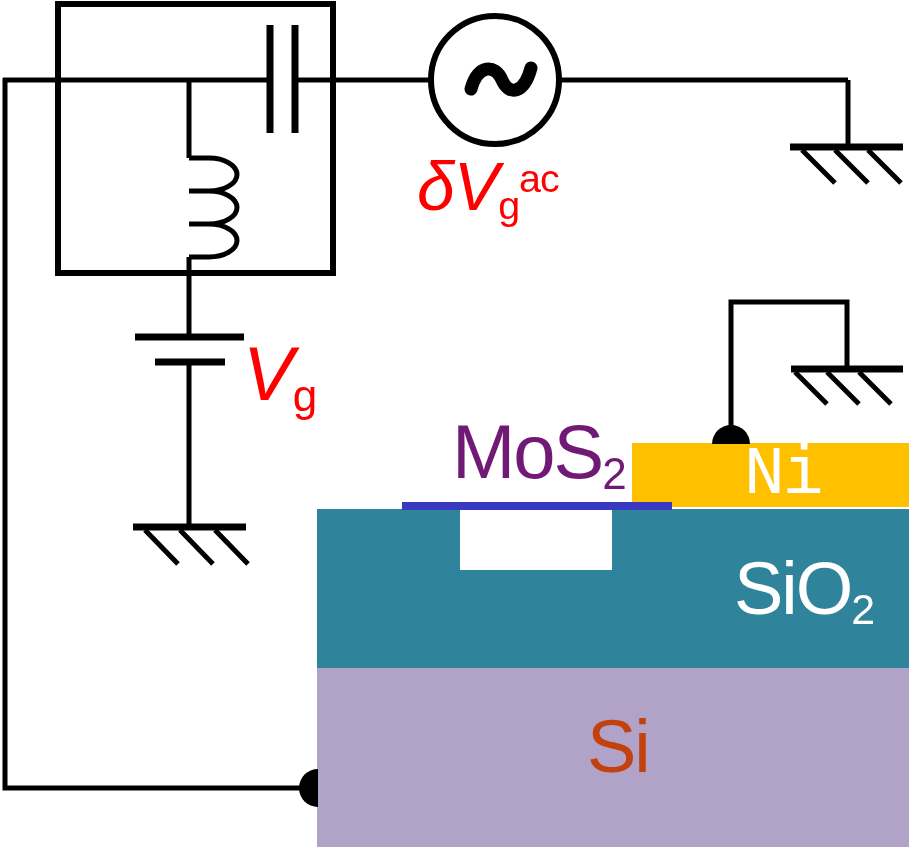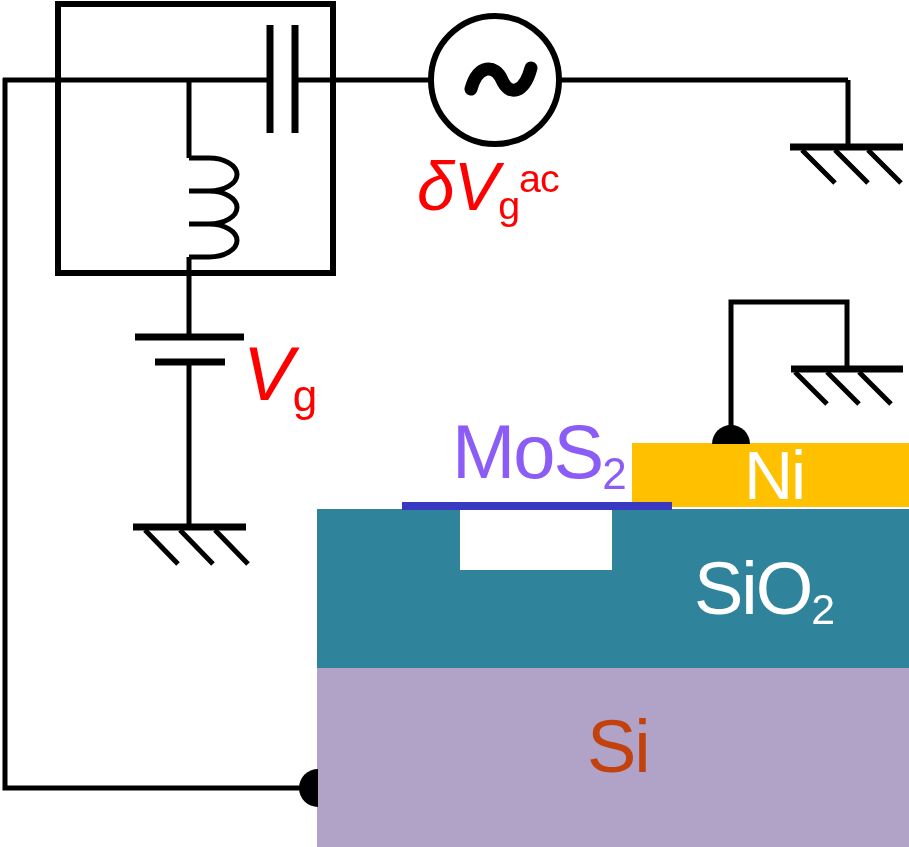--- a/index.html
+++ b/index.html
@@ -26,21 +26,21 @@
     line-height: 1;
     white-space: nowrap;
     letter-spacing: -2px;
   }
   .it { font-style: italic; }
   .ssub { font-size: 0.58em; vertical-align: -0.24em; letter-spacing: -1px; }
   .ssup { font-size: 0.58em; vertical-align: 0.45em; letter-spacing: -1px; }
   #ac-source-label { left: 417px; top: 152px; font-size: 68px; letter-spacing: -1px; }
   #dc-source-label { left: 243px; top: 336px; font-size: 76px; letter-spacing: -1px; }
   #mos2-label      { left: 452px; top: 414px; font-size: 76px; }
-  #ni-label        { left: 744px; top: 441px; font-size: 68px; }
+  #ni-label        { left: 744px; top: 441px; font-size: 68px; font-family: Liberation Mono, monospace; }
   #sio2-label      { left: 694px; top: 552px; font-size: 74px; }
   #si-label        { left: 587px; top: 710px; font-size: 74px; }
   .wire { fill: none; stroke: #000; stroke-width: 5px; }
   .thick { stroke-width: 7px; }
   .boxline { stroke-width: 6px; }
 </style>
 </head>
 <body>
 
 <div id="stage">
@@ -103,25 +103,25 @@
   </svg>
 
   <div class="label" id="ac-source-label" style="color: rgb(255, 0, 0);">
     <span class="it">δ</span><span class="it">V</span><span class="ssub">g</span><span class="ssup">ac</span>
   </div>
 
   <div class="label" id="dc-source-label" style="color: rgb(255, 0, 0);">
     <span class="it">V</span><span class="ssub">g</span>
   </div>
 
-  <div class="label" id="mos2-label" style="color: #8b5cf6;">
+  <div class="label" id="mos2-label" style="color: #701a75;">
     <span>MoS</span><span class="ssub">2</span>
   </div>
 
   <div class="label" id="ni-label" style="color: rgb(255, 255, 255);">Ni</div>
 
-  <div class="label" id="sio2-label" style="color: rgb(255, 255, 255);">
+  <div class="label" id="sio2-label" style="color: rgb(255, 255, 255); margin-left: 40px;">
     <span>SiO</span><span class="ssub">2</span>
   </div>
 
   <div class="label" id="si-label" style="color: #c2410c;">Si</div>
 
 </div>
 
 </body></html>

